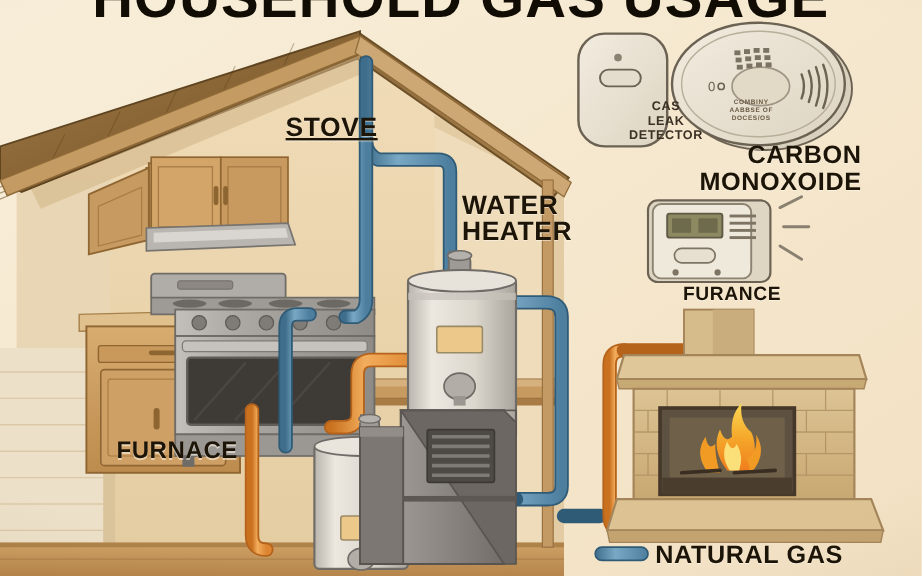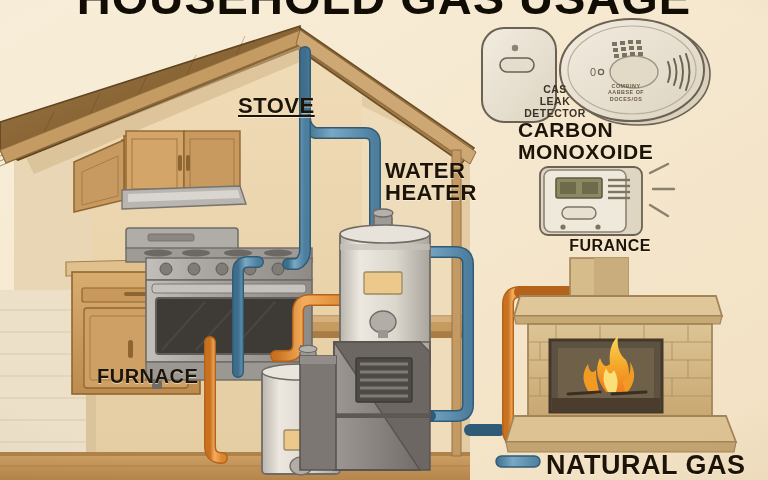--- a/index.html
+++ b/index.html
@@ -25,23 +25,23 @@
     font-size:47px;font-weight:bold;color:#120d04;letter-spacing:1px;
     font-family:"Liberation Sans",sans-serif;
   }
   #lbl-stove{left:238px;top:95px;font-size:22px;text-decoration:underline;}
   #lbl-water{left:345px;top:160px;font-size:22px;text-align:left;margin-left:40px;}
   #lbl-furnace-left{left:97px;top:366px;font-size:20px;}
   #lbl-gasleak{left:487px;top:84px;font-size:10.5px;width:64px;text-align:center;
      line-height:1.12;color:#3b3125;font-weight:bold;text-shadow:none;margin-left:36px;}
   #lbl-detdisc{left:587px;top:83px;font-size:5.4px;width:78px;text-align:center;
      line-height:1.18;color:#6a5b45;font-weight:bold;text-shadow:none;}
-  #lbl-carbon{left:518px;top:119px;font-size:21px;width:200px;text-align:left;line-height:1.04;}
+  #lbl-carbon{left:518px;top:119px;font-size:21px;width:200px;text-align:right;line-height:1.04;}
   #lbl-furance{left:540px;top:238px;font-size:16px;width:140px;text-align:center;}
-  #lbl-natgas{left:546px;top:452px;font-size:27px;}
+  #lbl-natgas{left:546px;top:452px;font-size:21px;}
   .vig{position:absolute;inset:0;pointer-events:none;
     background:radial-gradient(ellipse 120% 95% at 50% 45%,rgba(0,0,0,0) 58%,rgba(90,60,20,.11) 100%);}
 </style>
 </head>
 <body>
 
 <div id="stage">
 
   <svg class="layer" viewBox="0 0 768 480">
     <defs>

